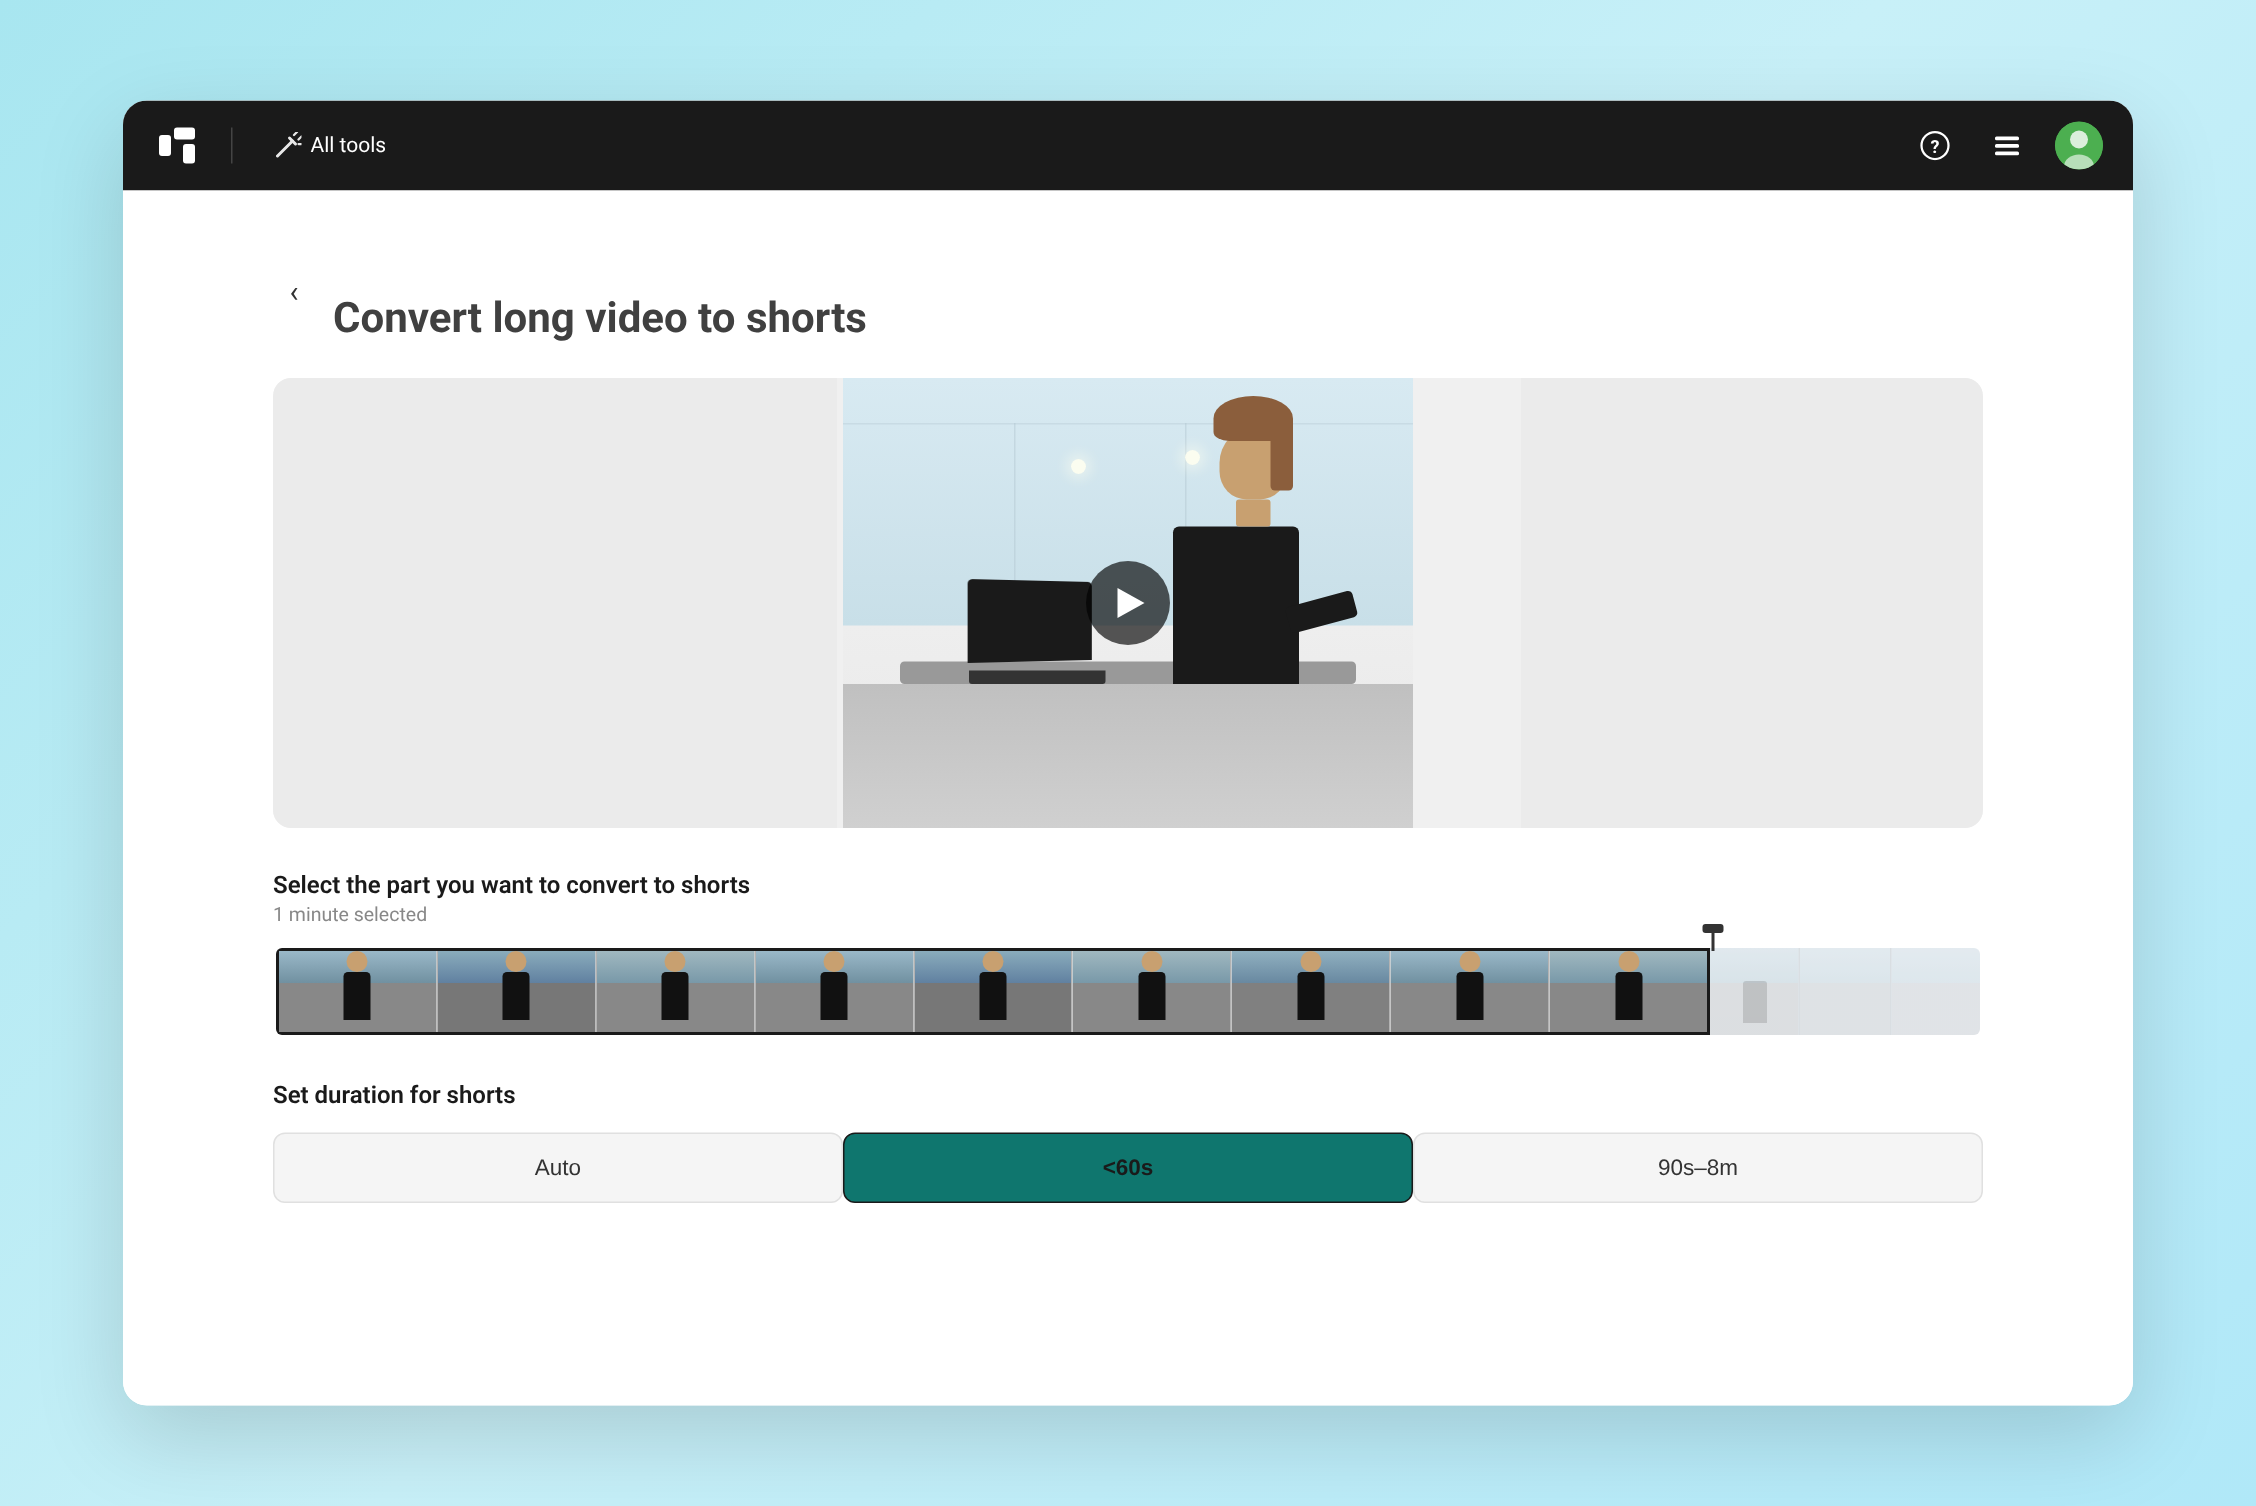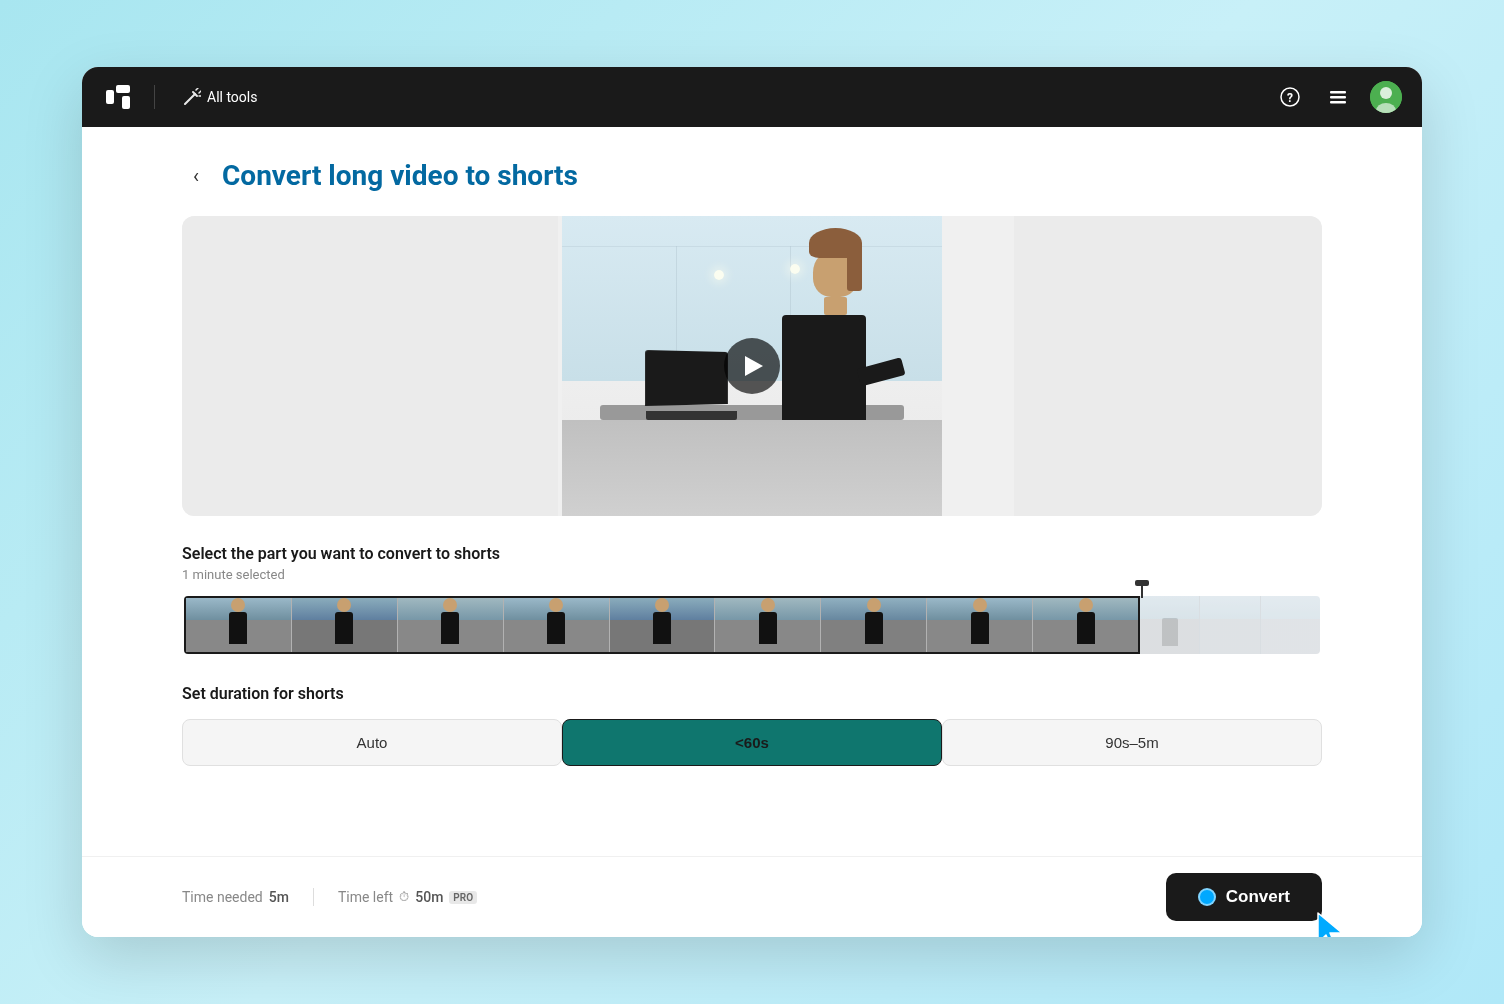--- a/index.html
+++ b/index.html
@@ -117,21 +117,22 @@
       display: flex;
       align-items: center;
       justify-content: center;
       width: 28px;
       height: 28px;
       border-radius: 4px;
     }
     .page-title {
       font-size: 28px;
       font-weight: 700;
-      color: #0369a1;
+      color: #404040;
+      margin-top: 36px;
     }
     
     .file-info-bar {
       display: flex;
       align-items: center;
       justify-content: space-between;
       margin-bottom: 12px;
     }
     .file-name {
       display: flex;
@@ -548,41 +549,18 @@
         </div>
       </div>
     </div>
 
     <div class="duration-section">
       <div class="section-title">Set duration for shorts</div>
       <div style="height:12px;"></div>
       <div class="duration-options">
         <button class="duration-btn">Auto</button>
         <button class="duration-btn active">&lt;60s</button>
-        <button class="duration-btn">90s–5m</button>
+        <button class="duration-btn">90s–8m</button>
       </div>
     </div>
   </div>
 
-  <div class="footer">
-    <div class="footer-info">
-      <div class="footer-info-item">
-        <span>Time needed</span>
-        <span class="footer-info-value">5m</span>
-      </div>
-      <div class="footer-divider"></div>
-      <div class="footer-info-item">
-        <span>Time left</span>
-        <span style="color:#888; font-size:13px;">⏱</span>
-        <span class="footer-info-value">50m</span>
-        <span class="pro-badge">PRO</span>
-      </div>
-    </div>
-    <button class="convert-btn" style="position:relative;">
-      <div class="convert-btn-dot"></div>
-      <span>Convert</span>
-
-      <svg style="position:absolute; bottom:-30px; right:-28px;" width="36" height="42" viewBox="0 0 36 42" fill="none">
-        <path d="M4 4 L4 34 L12 26 L18 40 L22 38 L16 24 L28 24 Z" fill="#00aaff" stroke="white" stroke-width="1.5" stroke-linejoin="round"></path>
-      </svg>
-    </button>
-  </div>
 </div>
 
 </body></html>

